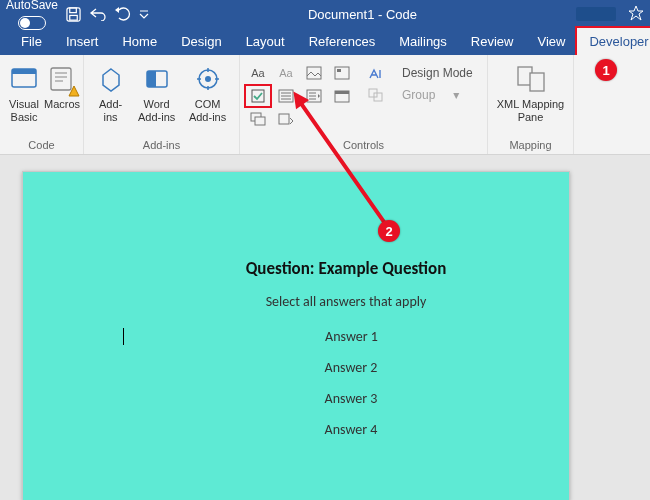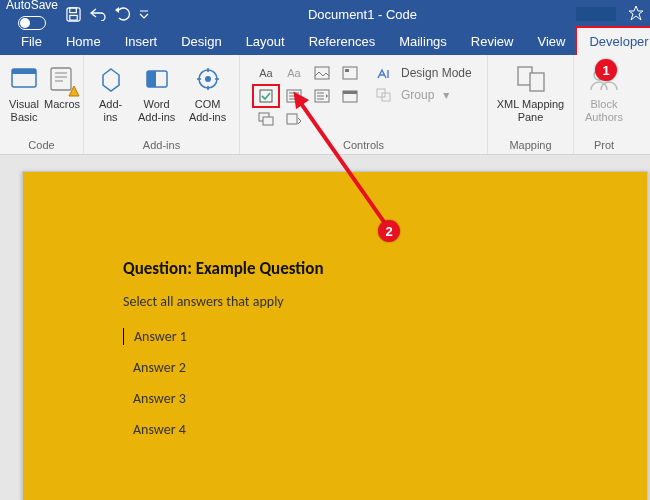--- a/index.html
+++ b/index.html
@@ -106,52 +106,52 @@
     cursor:pointer;
   }
   .bigbtn.disabled { color:#a0a0a0; }
   .bigbtn .ico { width:32px;height:32px;display:flex;align-items:center;justify-content:center;margin-bottom:3px; }
   .controls-grid {
     display:grid;
     grid-template-columns:repeat(4,24px);
     grid-auto-rows:20px;
     gap:3px 4px;
     padding-top:4px;
-    margin-left:8px;
   }
   .cbtn {
     width:24px;height:20px;
     display:flex;align-items:center;justify-content:center;
     font-size:11px;color:#555;
     border:1px solid transparent;
     cursor:pointer;
   }
   .cbtn svg { display:block; }
   .cbtn.hi { position:relative; }
   .cbtn.hi::after{
     content:"";position:absolute;inset:-3px;
     border:2px solid #e81123;
   }
   .side-stack { display:flex;flex-direction:column;gap:2px;margin-left:14px;font-size:12px;color:#a0a0a0;padding-top:4px; }
-  .side-item { display:flex;align-items:center;gap:9px;height:20px; }
+  .side-item { display:flex;align-items:center;gap:18px;height:20px; }
   
   .canvas {
     background:#e6e6e6;
     height:345px;
     padding:16px 0 0 22px;
     position:relative;
   }
   .page {
-    background:#eab308;
-    width:626px;
+    background:#5eead4;
+    width:548px;
     height:330px;
     box-shadow:0 1px 4px rgba(0,0,0,0.25);
     border:1px solid #c8c8c8;
     padding:86px 0 0 100px;
     position:relative;
+    text-align:center;
   }
   .q-title { font-size:17px; font-weight:700; color:#111; margin:0 0 14px; font-family:"Calibri","Segoe UI",sans-serif; }
   .q-sub { font-size:14px; margin:0 0 18px; font-family:"Calibri","Segoe UI",sans-serif; }
   .answers { font-size:14px; font-family:"Calibri","Segoe UI",sans-serif; }
   .ans { margin:0 0 14px; padding-left:10px; }
   .ans.cursor { border-left:1.5px solid #000; }
   
   .callout-badge {
     position:absolute;
     width:22px;height:22px;border-radius:50%;
@@ -216,22 +216,22 @@
     <span>
       <svg width="16" height="16">
           <path d="M8 1 L10 6 L15 6 L11 9 L13 15 L8 11 L3 15 L5 9 L1 6 L6 6 Z" fill="none" stroke="#fff" stroke-width="1"></path>
         </svg>
     </span>
   </div>
 </div>
 
 <div class="tabs">
   <div class="tab">File</div>
+  <div class="tab">Insert</div>
   <div class="tab">Home</div>
-  <div class="tab">Insert</div>
   <div class="tab">Design</div>
   <div class="tab">Layout</div>
   <div class="tab">References</div>
   <div class="tab">Mailings</div>
   <div class="tab">Review</div>
   <div class="tab">View</div>
   <div class="tab active highlight">Developer</div>
 
 </div>
 
@@ -384,36 +384,20 @@
               <rect x="14" y="8" width="14" height="18" fill="#f3f3f3" stroke="#888" stroke-width="1.3"></rect>
             </svg>
         </div>
         <span style="white-space:pre-line;text-align:center">XML Mapping
 Pane</span>
       </div>
     </div>
     <div class="group-label">Mapping</div>
   </div>
 
-  <div class="group" style="width:60px;border-right:none">
-    <div class="group-body">
-      <div class="bigbtn disabled" style="width:56px">
-        <div class="ico">
-          <svg width="30" height="26">
-              <circle cx="10" cy="9" r="5" fill="none" stroke="#bbb" stroke-width="1.4"></circle>
-              <circle cx="20" cy="9" r="5" fill="none" stroke="#bbb" stroke-width="1.4"></circle>
-              <path d="M2 24 A8 8 0 0 1 18 24 M12 24 A8 8 0 0 1 28 24" fill="none" stroke="#bbb" stroke-width="1.4"></path>
-            </svg>
-        </div>
-        <span style="white-space:pre-line;text-align:center">Block
-Authors</span>
-      </div>
-    </div>
-    <div class="group-label">Prot</div>
-  </div>
 </div>
 
 <div class="canvas">
   <div class="page">
     <p class="q-title">Question: Example Question</p>
     <p class="q-sub">Select all answers that apply</p>
     <div class="answers">
       <p class="ans cursor">Answer 1</p>
       <p class="ans">Answer 2</p>
       <p class="ans">Answer 3</p>

